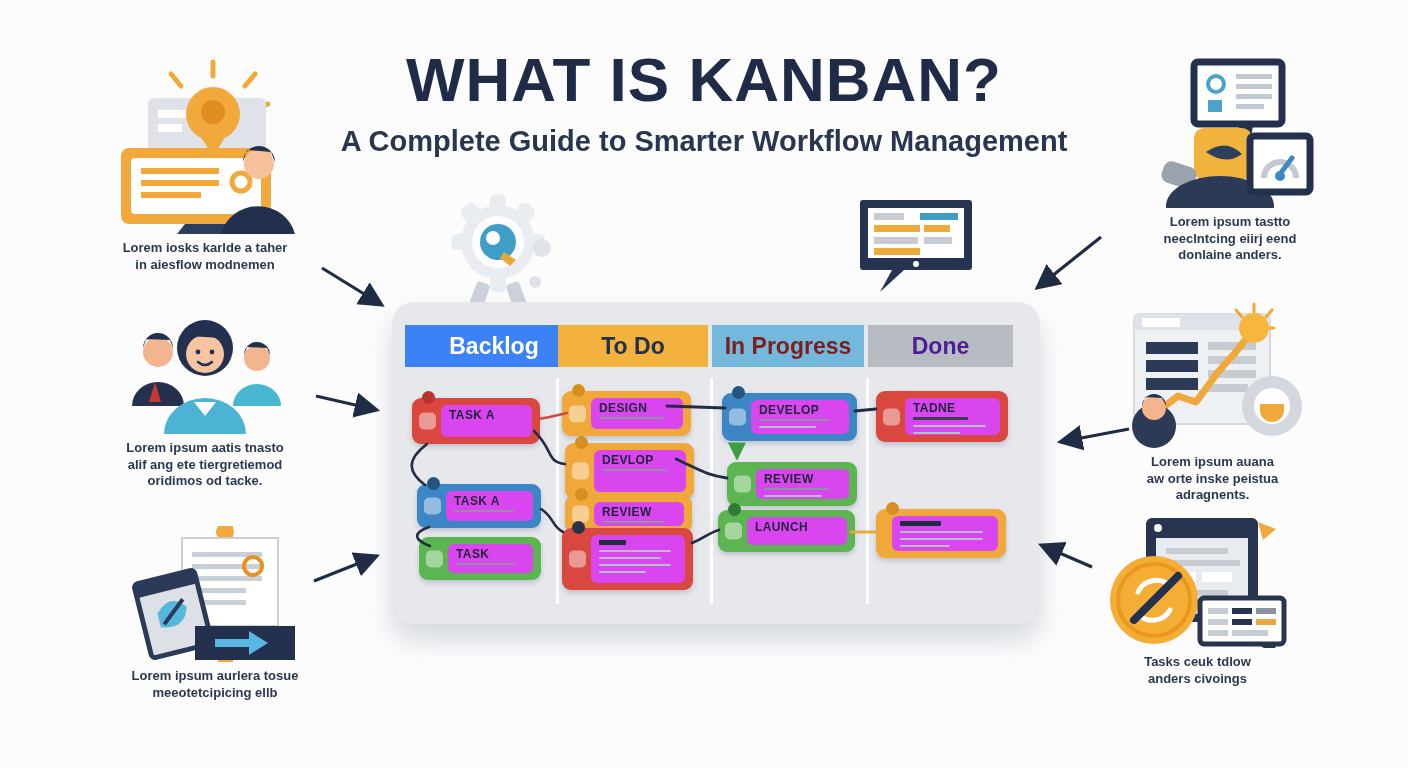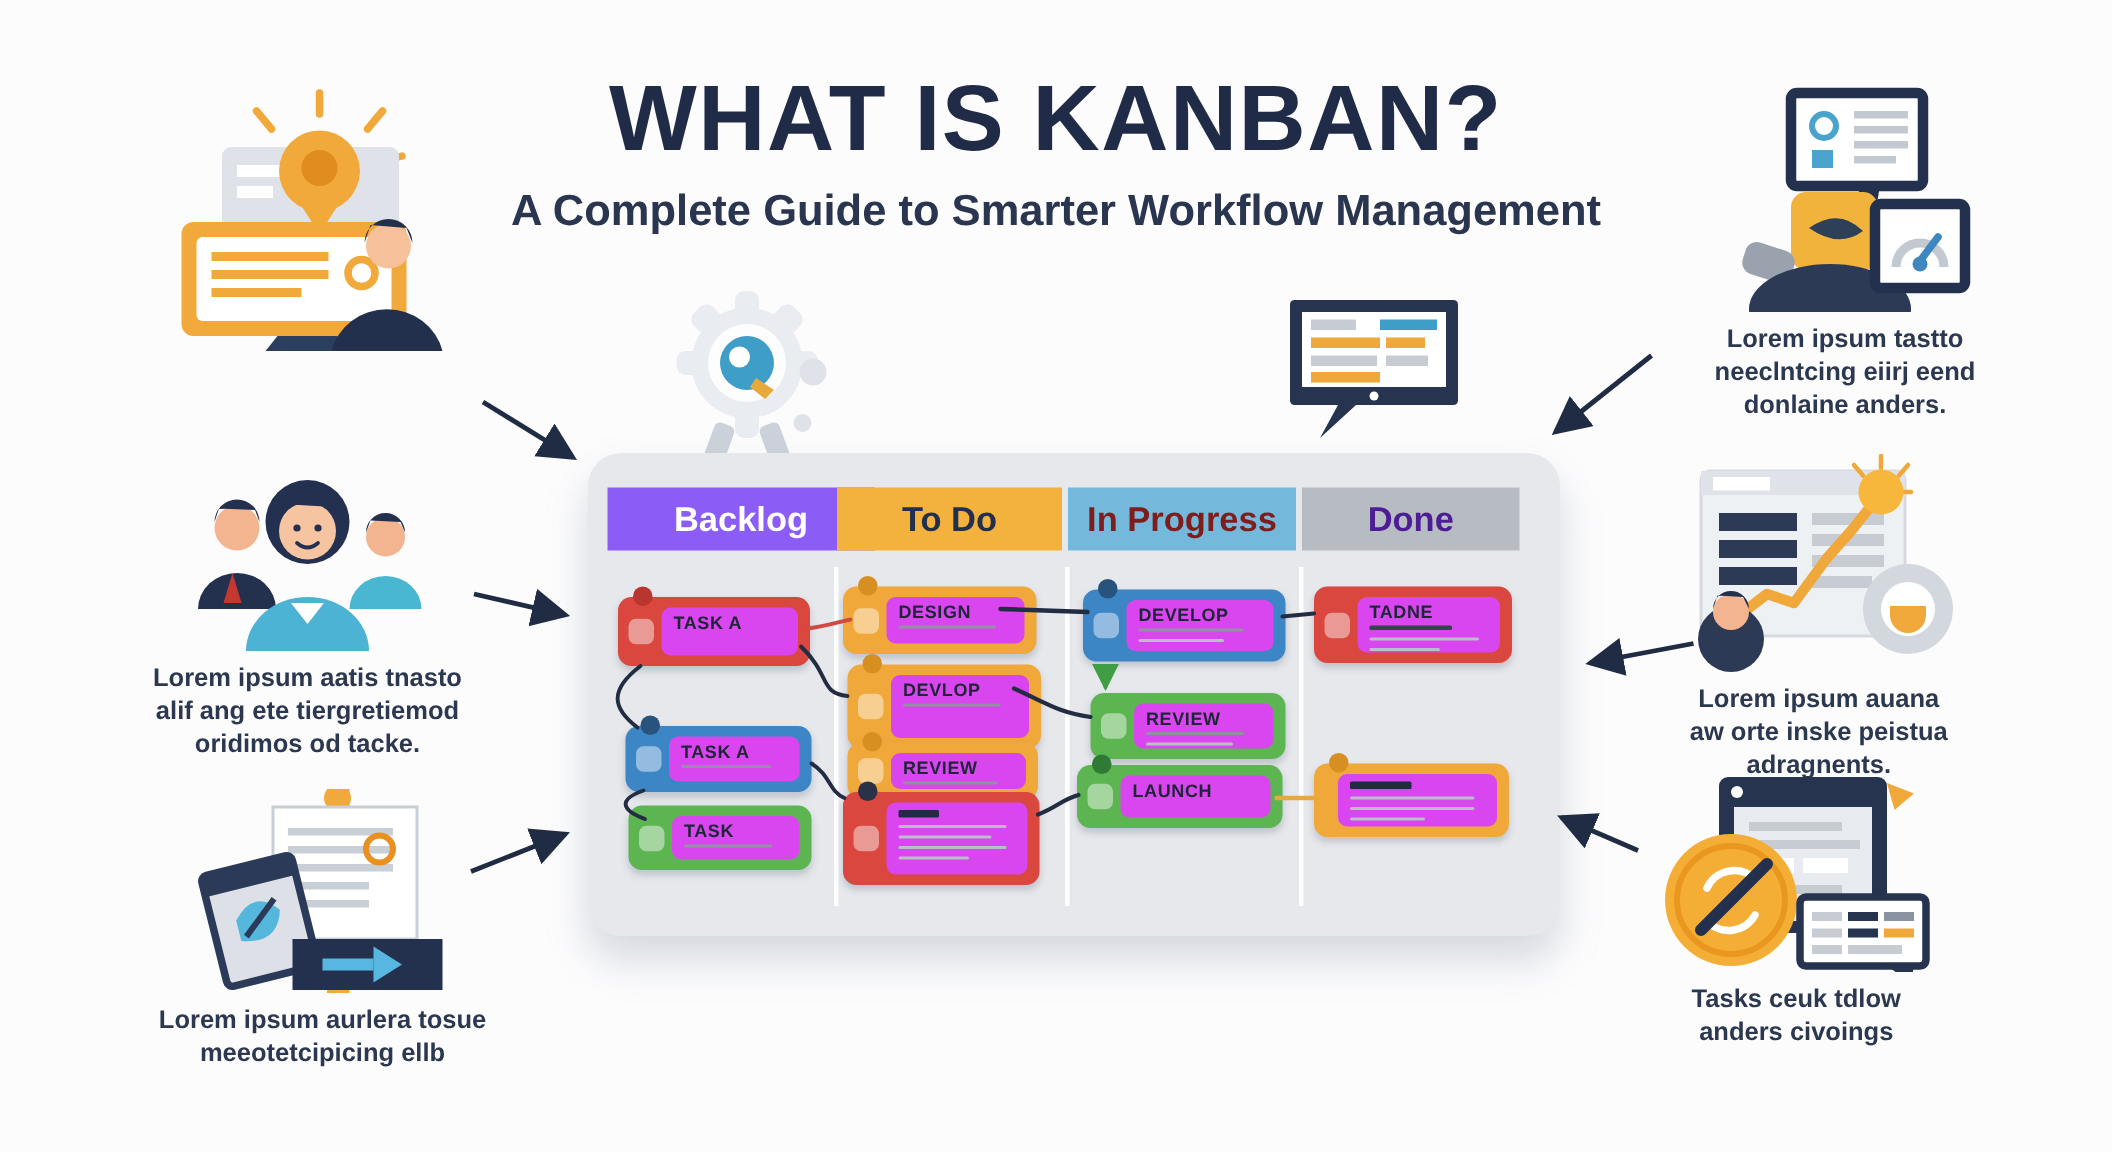--- a/index.html
+++ b/index.html
@@ -4,21 +4,21 @@
 <style>
   html,body{margin:0;padding:0;width:1408px;height:768px;overflow:hidden;
     background:#fcfcfd;font-family:"Liberation Sans",sans-serif;}
   .abs{position:absolute}
   
   .hdr{position:absolute;left:0;top:44px;width:1408px;text-align:center;z-index:3}
   .hdr h1{margin:0;font-size:62px;font-weight:bold;letter-spacing:1px;color:#1f2b47}
   .hdr h2{margin:10px 0 0;font-size:29px;font-weight:bold;color:#2a3550}
   
   .side-item{position:absolute;z-index:3;text-align:center}
-  .side-item .cap{font-size:17px;font-weight:bold;color:#2c3850;line-height:1.28;
+  .side-item .cap{font-size:13px;font-weight:bold;color:#2c3850;line-height:1.28;
     white-space:pre-line;margin-top:2px}
   
   .board{position:absolute;left:392px;top:302px;width:648px;height:322px;
     background:#e6e8ec;border-radius:22px;z-index:1;
     box-shadow:0 16px 26px rgba(150,160,175,.38)}
   .col-header{position:absolute;height:42px;z-index:2;display:flex;
     align-items:center;justify-content:center;font-size:23px;font-weight:bold}
   .divider{position:absolute;width:3px;background:rgba(255,255,255,.92);z-index:2}
   
   .card{position:absolute;border-radius:9px;z-index:4;box-shadow:0 3px 5px rgba(120,130,145,.35)}
@@ -101,20 +101,22 @@
     <rect x="18" y="100" width="130" height="56" rx="4" fill="#fff"></rect>
     <rect x="28" y="110" width="78" height="6" fill="#f2a93b"></rect>
     <rect x="28" y="122" width="78" height="6" fill="#f2a93b"></rect>
     <rect x="28" y="134" width="60" height="6" fill="#f2a93b"></rect>
     <circle cx="128" cy="124" r="9" fill="#fff" stroke="#f2a93b" stroke-width="5"></circle>
     <path d="M72,166 h40 l8,10 h-56 z" fill="#2c3e5d"></path>
     <circle cx="146" cy="106" r="15" fill="#f6c09a"></circle>
     <path d="M130,104 a16 16 0 0 1 32,0 l-4,-10 -24,-2 z" fill="#22304d"></path>
     <path d="M108,176 a38 36 0 0 1 74,0 z" fill="#22304d"></path>
   </svg>
+  <div class="cap">Lorem iosks karlde a taher
+in aiesflow modnemen</div>
 </div>
 
 <div class="side-item" style="left:60px;top:310px;width:290px">
   <svg width="170" height="124" viewBox="0 0 170 124">
     <circle cx="38" cy="42" r="15" fill="#f3b58f"></circle>
     <path d="M23,38 a15 15 0 0 1 30,0 l-3,-8 -24,-1 z" fill="#23304e"></path>
     <path d="M12,96 a26 24 0 0 1 52,0 z" fill="#23304e"></path>
     <path d="M35,72 l6,20 l-12,0 z" fill="#c6372f"></path>
     <circle cx="137" cy="48" r="13" fill="#f3b58f"></circle>
     <path d="M124,45 a13 13 0 0 1 26,0 l-3,-7 -20,-1 z" fill="#23304e"></path>
@@ -240,21 +242,21 @@
     <rect x="100" y="114" width="20" height="6" fill="#c7ccd3"></rect>
       <rect x="124" y="114" width="36" height="6" fill="#c7ccd3"></rect>
     <path d="M150,128 l16,11 2,-11 z" fill="#26344f"></path>
   </svg>
   <div class="cap">Tasks ceuk tdlow
 anders civoings</div>
 </div>
 
 <div class="board"></div>
 
-<div class="col-header" style="left:405px;top:325px;width:178px;background:#8b5cf6;color:#fff">Backlog</div>
+<div class="col-header" style="left:405px;top:325px;width:178px;background:#3b82f6;color:#fff">Backlog</div>
 <div class="col-header" style="left:558px;top:325px;width:150px;background:#f2b23d;color:#22304d">To Do</div>
 <div class="col-header" style="left:712px;top:325px;width:152px;background:#74b9dc;color:#7f1d1d">In Progress</div>
 <div class="col-header" style="left:868px;top:325px;width:145px;background:#b7bcc2;color:#4c1d95">Done</div>
 
 <div class="divider" style="left:556px;top:378px;height:226px"></div>
 <div class="divider" style="left:710px;top:378px;height:226px"></div>
 <div class="divider" style="left:866px;top:378px;height:226px"></div>
 
 <div class="card c-red" style="left:412px;top:398px;width:128px;height:46px">
   <span class="knob k-red"></span>

